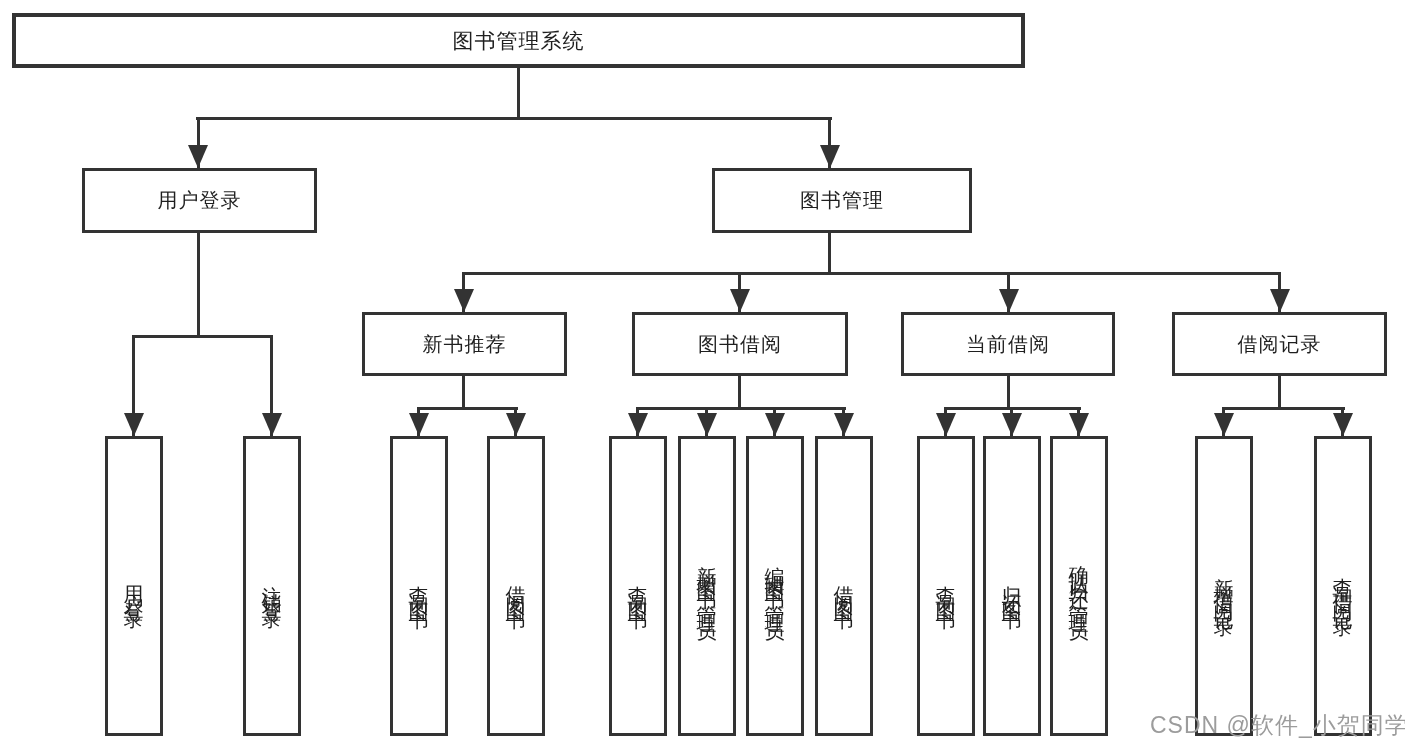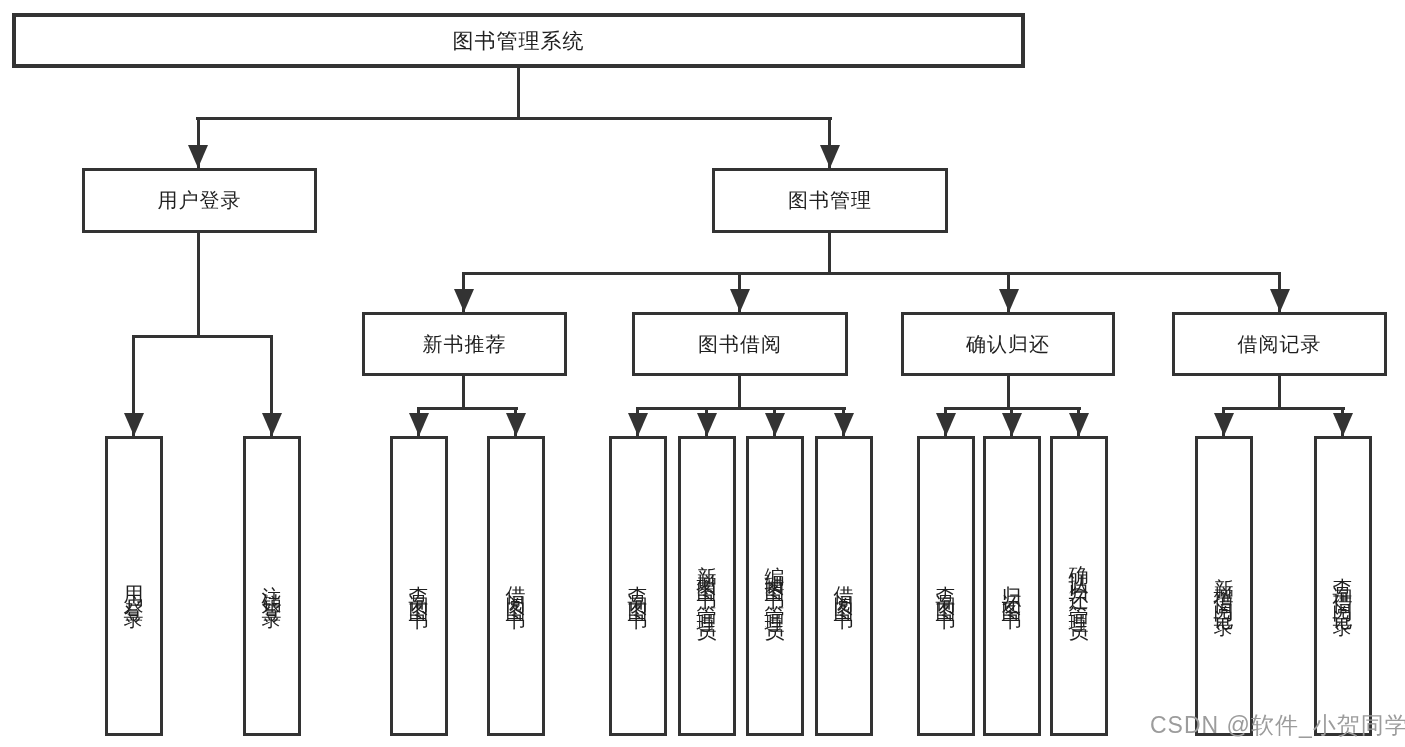--- a/index.html
+++ b/index.html
@@ -57,25 +57,25 @@
   }
 </style>
 </head>
 <body>
 
 <div class="canvas">
 
   <div class="box root" style="left:12px;top:13px;width:1013px;height:55px">图书管理系统</div>
 
   <div class="box" style="left:82px;top:168px;width:235px;height:65px">用户登录</div>
-  <div class="box" style="left:712px;top:168px;width:236px;height:65px">图书管理</div>
+  <div class="box" style="left:712px;top:168px;width:260px;height:65px">图书管理</div>
 
   <div class="box" style="left:632px;top:312px;width:216px;height:64px">图书借阅</div>
   <div class="box" style="left:362px;top:312px;width:205px;height:64px">新书推荐</div>
-  <div class="box" style="left:901px;top:312px;width:214px;height:64px">确认归还</div>
+  <div class="box" style="left:901px;top:312px;width:214px;height:64px">当前借阅</div>
   <div class="box" style="left:1172px;top:312px;width:215px;height:64px">借阅记录</div>
 
   <div class="box leaf" style="left:105px;width:58px">用户登录</div>
   <div class="box leaf" style="left:243px;width:58px">注销登录</div>
 
   <div class="box leaf" style="left:390px;width:58px">查询图书</div>
   <div class="box leaf" style="left:487px;width:58px">借阅图书</div>
 
   <div class="box leaf" style="left:609px;width:58px">查询图书</div>
   <div class="box leaf" style="left:678px;width:58px">新增图书（管理员）</div>

